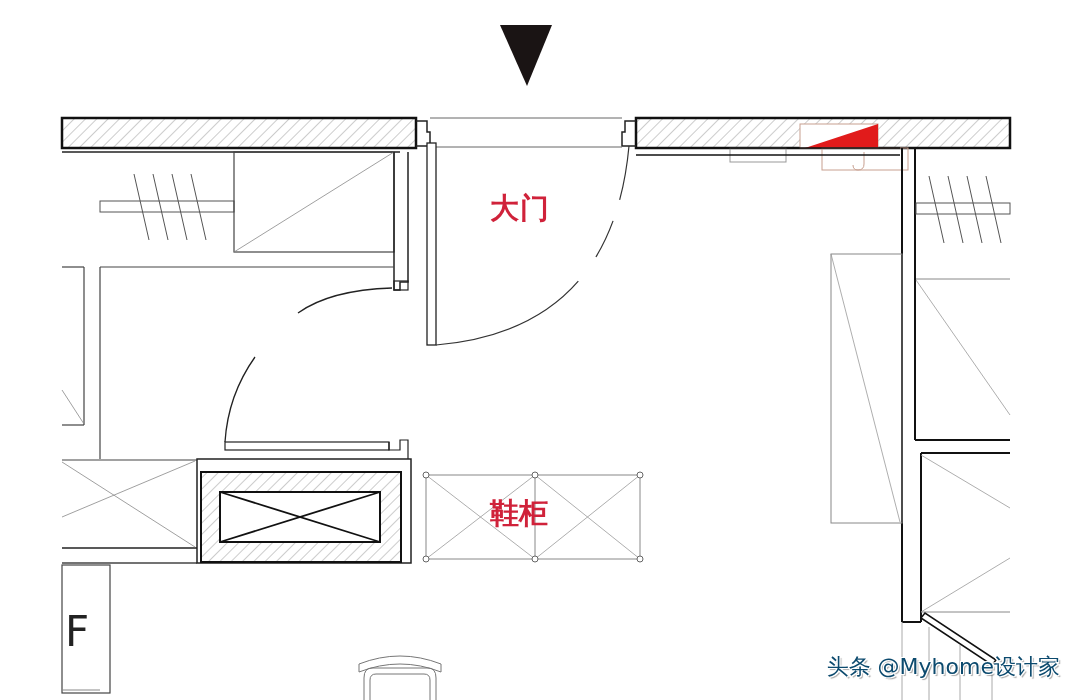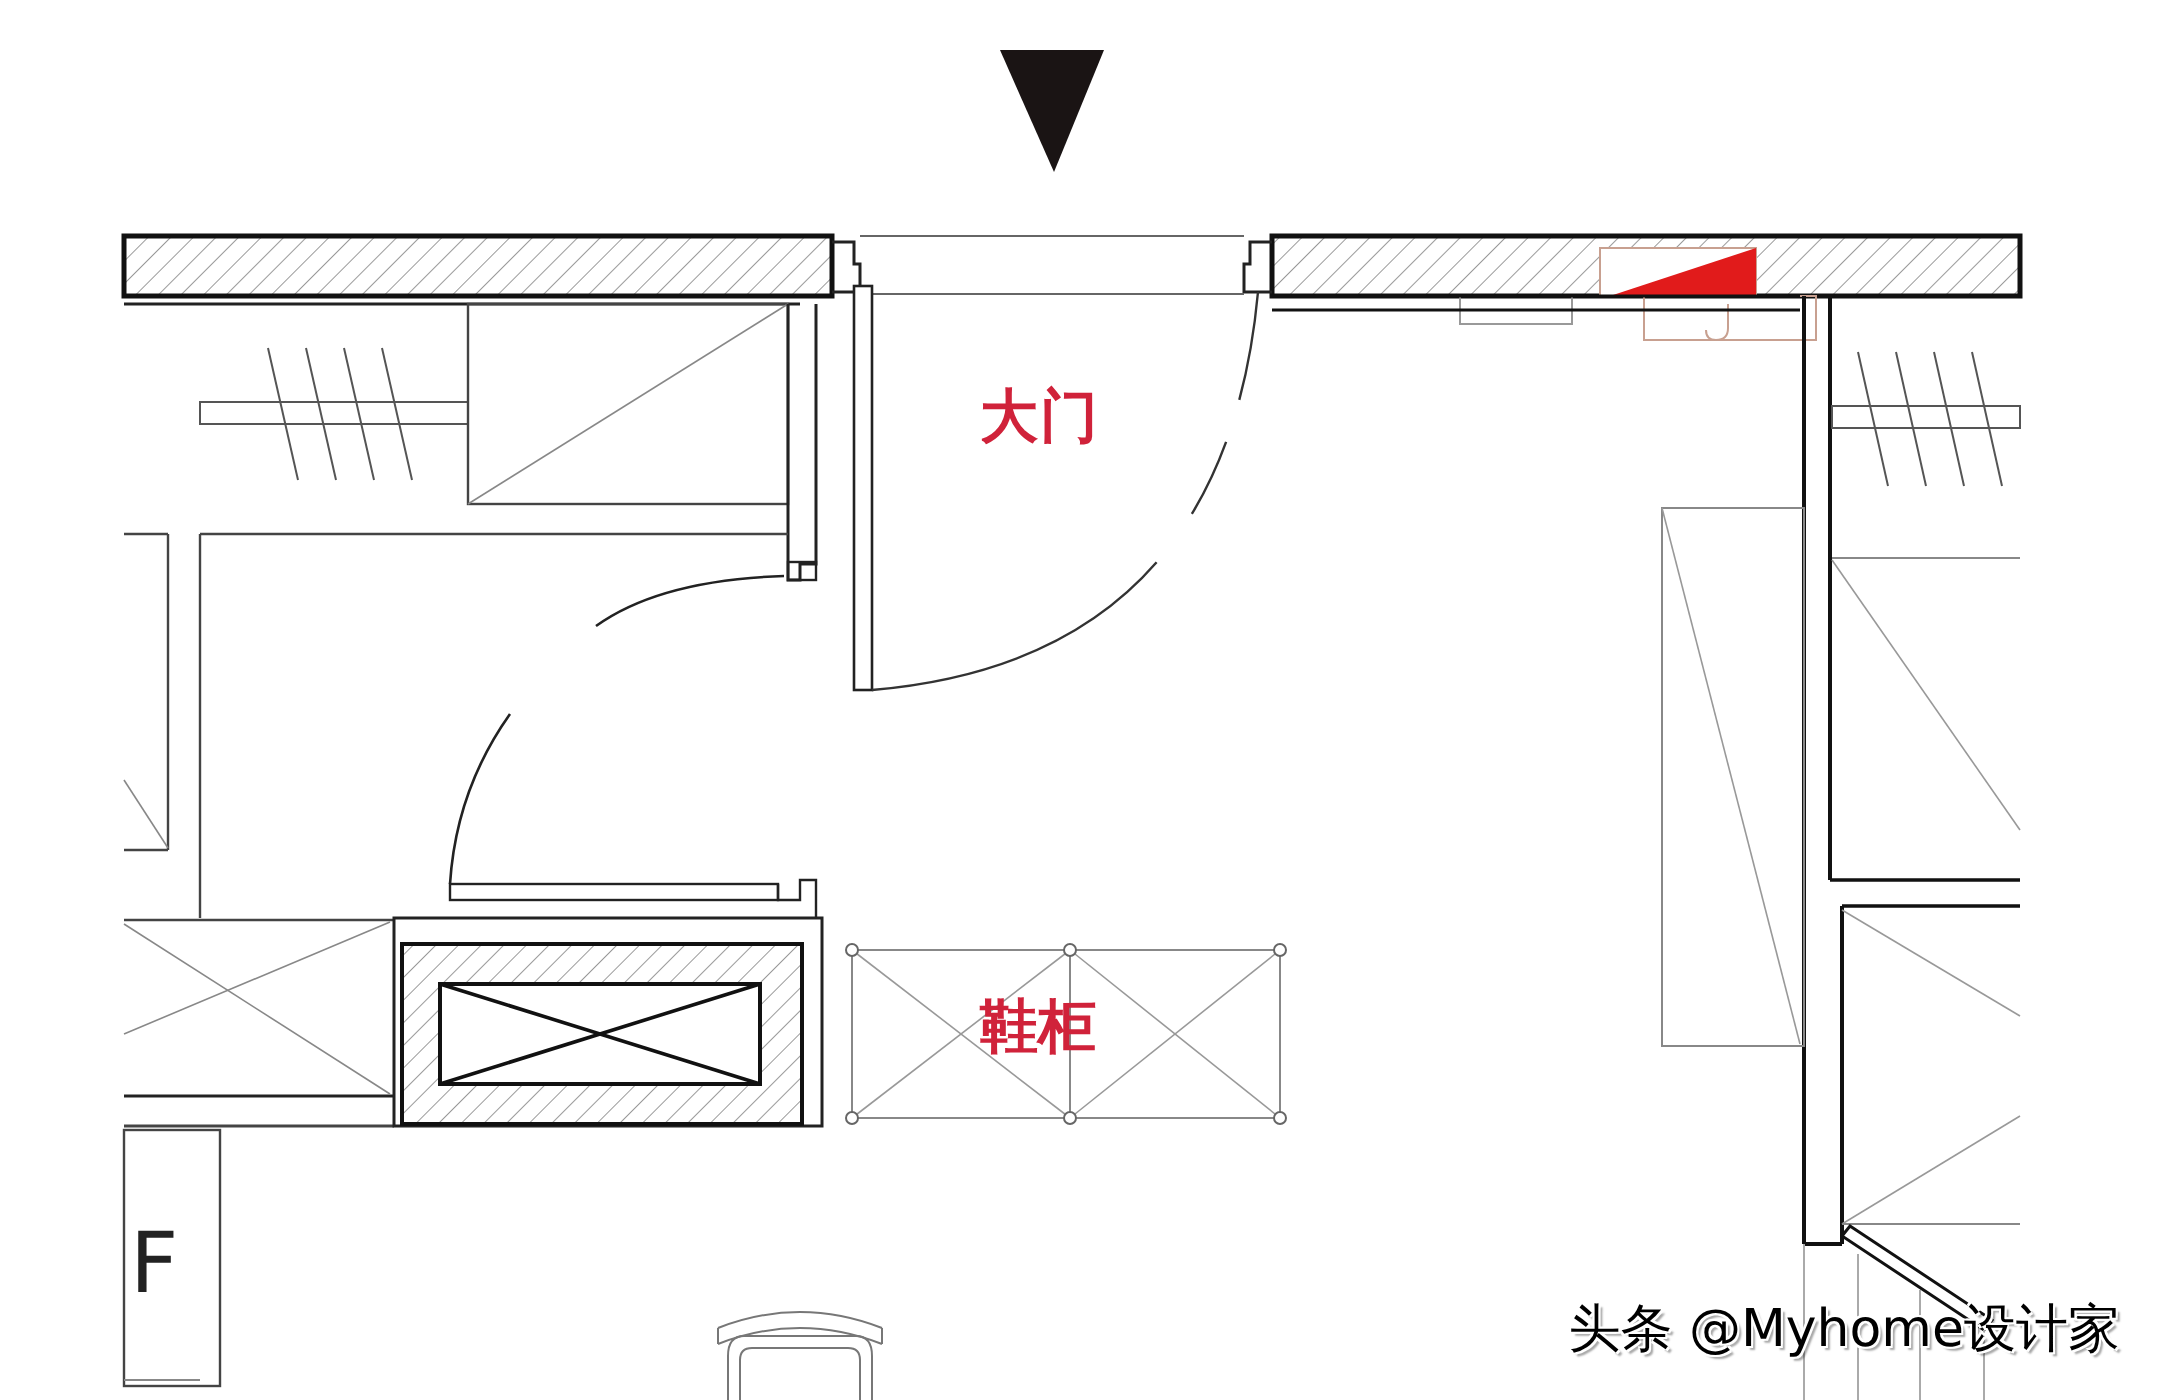--- a/index.html
+++ b/index.html
@@ -1,20 +1,20 @@
 <!DOCTYPE html>
 <html><head>
 <meta charset="utf-8">
 <style>
   html, body { margin: 0; padding: 0; background: #ffffff; }
   body { width: 1080px; height: 700px; overflow: hidden; position: relative;
          font-family: "DejaVu Sans", "Liberation Sans", sans-serif; }
   #plan { position: absolute; left: 0; top: 0; width: 1080px; height: 700px; }
   .label-cn { position: absolute; font-family: "DejaVu Sans", sans-serif; color: #d0223a; font-size: 29px; font-weight: bold; letter-spacing: 1px; }
-  .watermark { position: absolute; right: 20px; bottom: 18px; font-family: "DejaVu Sans", sans-serif; font-size: 26px; color: #000000;
+  .watermark { position: absolute; right: 20px; bottom: 18px; font-family: "DejaVu Sans", sans-serif; font-size: 22px; color: #0c4a6e;
                text-shadow: 1px 1px 0 #fff, -1px -1px 0 #fff, 1px -1px 0 #fff, -1px 1px 0 #fff, 2px 2px 1px rgba(0,0,0,0.35); }
 </style>
 </head>
 <body>
 
 <svg id="plan" viewBox="0 0 1080 700" xmlns="http://www.w3.org/2000/svg">
   <defs>
     <pattern id="hatch" patternUnits="userSpaceOnUse" width="8" height="8" patternTransform="rotate(45)">
       <line x1="0" y1="0" x2="0" y2="8" stroke="#9a9a9a" stroke-width="1"></line>
     </pattern>

